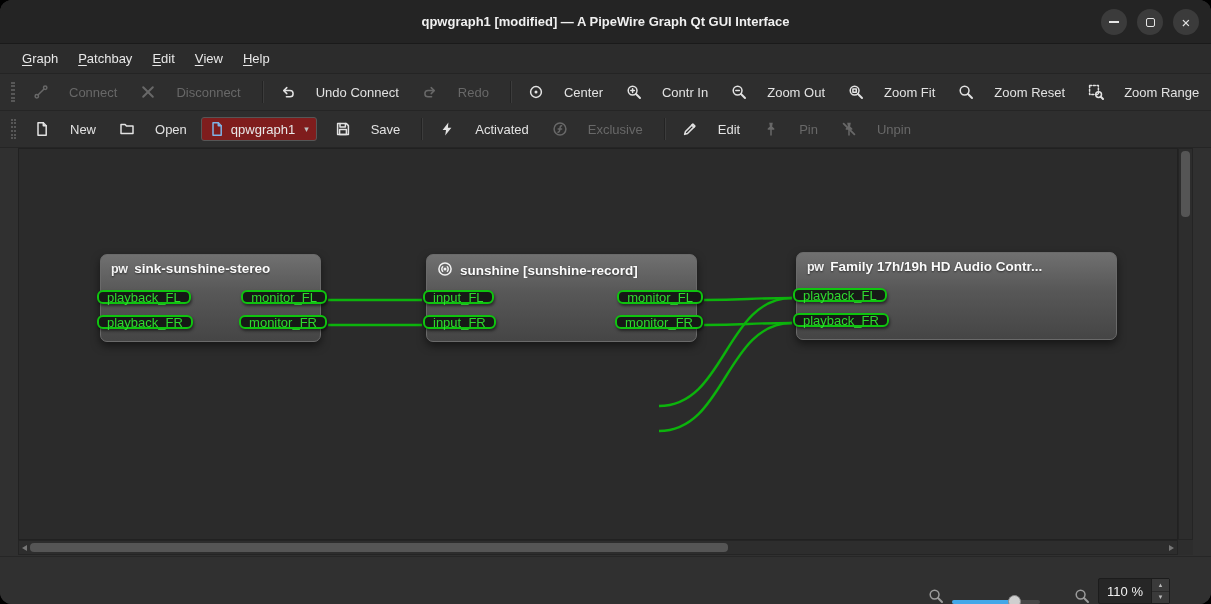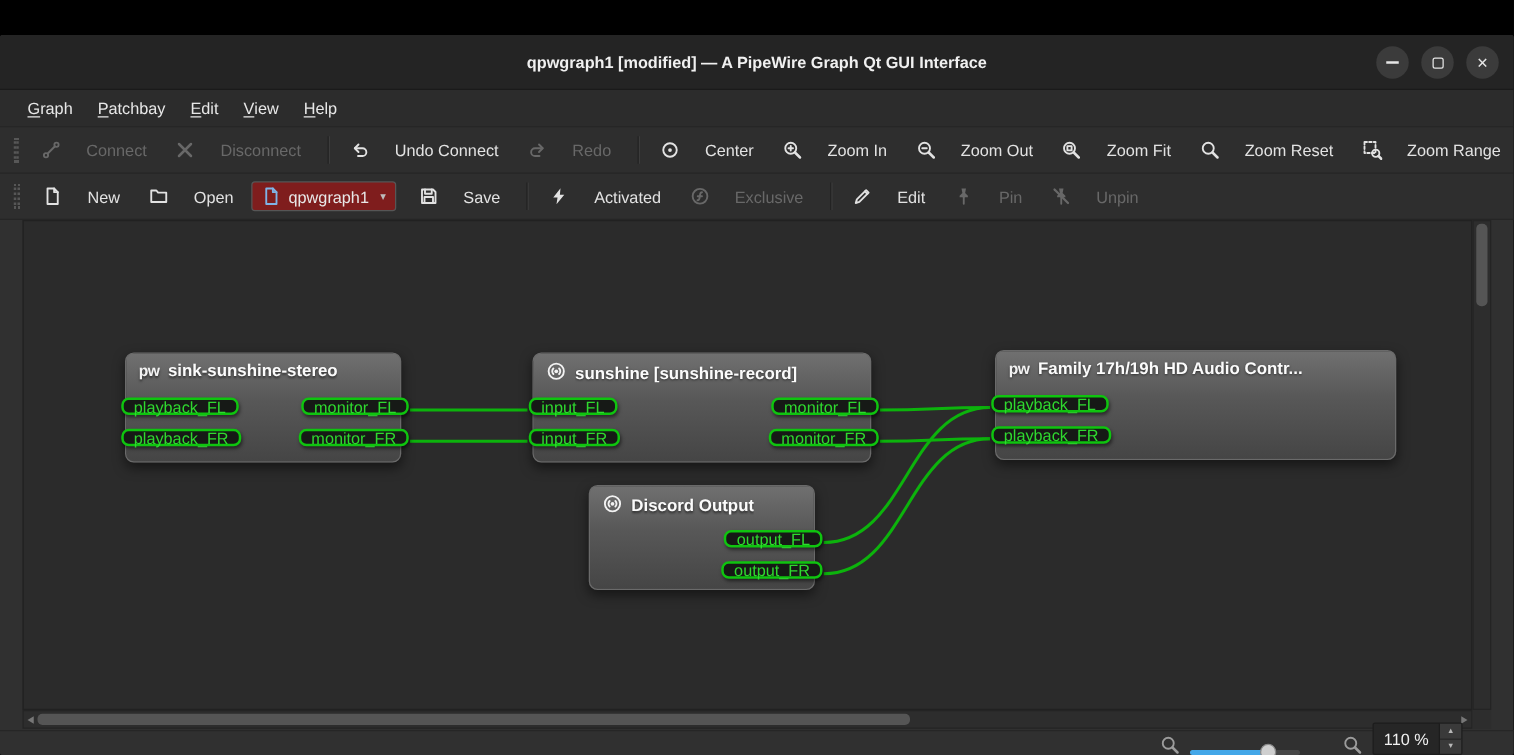--- a/index.html
+++ b/index.html
@@ -1,19 +1,19 @@
 <!DOCTYPE html>
 <html style="--port-green: #0fc40f; --port-text: #2fd92f; --accent-blue: #43a7e8;"><head>
 <meta charset="utf-8">
 <style>
   * { box-sizing: border-box; }
   html,body { margin:0; padding:0; background:#000; }
   body { width:1211px; height:604px; position:relative; font-family:"Liberation Sans",sans-serif; }
 
-  #window { position:absolute; inset:0; background:#303030; border-radius:2px; overflow:hidden;margin-top:28px; }
+  #window { position:absolute; inset:0; background:#303030; border-radius:12px; overflow:hidden; }
 
   
   .titlebar { position:absolute; left:0; top:0; right:0; height:44px; background:#242424;
               display:flex; align-items:center; justify-content:center; border-bottom:1px solid #1a1a1a; }
   .title { color:#f0f0f0; font-size:13px; font-weight:700; }
   .win-controls { position:absolute; right:12px; top:9px; display:flex; gap:10px; }
   .win-btn { width:26px; height:26px; border-radius:50%; background:#3b3b3b; color:#e6e6e6;
              display:flex; align-items:center; justify-content:center; font-size:15px; line-height:1; }
   .win-btn .bar { width:10px; height:2px; background:#e6e6e6; display:block; }
   .win-btn .sq { width:9px; height:9px; border:1.5px solid #e6e6e6; border-radius:2px; display:block; }
@@ -165,21 +165,21 @@
         <span>Center</span>
       </div>
       <div class="tb-btn">
         <span class="icon">
           <svg width="16" height="16" viewBox="0 0 16 16" fill="none" stroke="currentColor" stroke-width="1.5" stroke-linecap="round" stroke-linejoin="round">
             <circle cx="6.6" cy="6.6" r="4.4"></circle>
             <path d="M10 10 L14 14" stroke-width="2"></path>
             <path d="M6.6 4.8 v3.6 M4.8 6.6 h3.6"></path>
           </svg>
         </span>
-        <span>Zoom In</span>
+        <span>Contr In</span>
       </div>
       <div class="tb-btn">
         <span class="icon">
           <svg width="16" height="16" viewBox="0 0 16 16" fill="none" stroke="currentColor" stroke-width="1.5" stroke-linecap="round" stroke-linejoin="round">
             <circle cx="6.6" cy="6.6" r="4.4"></circle>
             <path d="M10 10 L14 14" stroke-width="2"></path>
             <path d="M4.8 6.6 h3.6"></path>
           </svg>
         </span>
         <span>Zoom Out</span>
@@ -336,32 +336,20 @@
         <div class="port out" style="top: 60px;">monitor_FR</div>
       </div>
       <div class="node" style="left: 777px; top: 103px; width: 321px; height: 88px;">
         <div class="node-header">
           <span class="nicon pw">pw</span>
           <span class="ntitle">Family 17h/19h HD Audio Contr...</span>
         </div>
         <div class="port in" style="top: 35px;">playback_FL</div>
         <div class="port in" style="top: 60px;">playback_FR</div>
       </div>
-      <div class="node" style="left: 452px; top: 211px; width: 181px; height: 84px;">
-        <div class="node-header">
-          <span class="nicon"><svg width="16" height="16" viewBox="0 0 16 16" fill="none" stroke="currentColor" stroke-width="1.5" stroke-linecap="round" stroke-linejoin="round">
-              <circle cx="8" cy="8" r="6.1"></circle>
-              <circle cx="8" cy="8" r="1.5" fill="currentColor" stroke="none"></circle>
-              <path d="M5.7 5.8 a3.1 3.1 0 0 0 0 4.4 M10.3 5.8 a3.1 3.1 0 0 1 0 4.4"></path>
-            </svg></span>
-          <span class="ntitle">Discord Output</span>
-        </div>
-        <div class="port out" style="top: 35px;">output_FL</div>
-        <div class="port out" style="top: 60px;">output_FR</div>
-      </div>
     </div>
 
   <div id="vscroll">
     <div id="vthumb"></div>
   </div>
   <div id="hscroll">
     <div class="harrow left"></div>
     <div id="hthumb"></div>
     <div class="harrow right"></div>
   </div>

